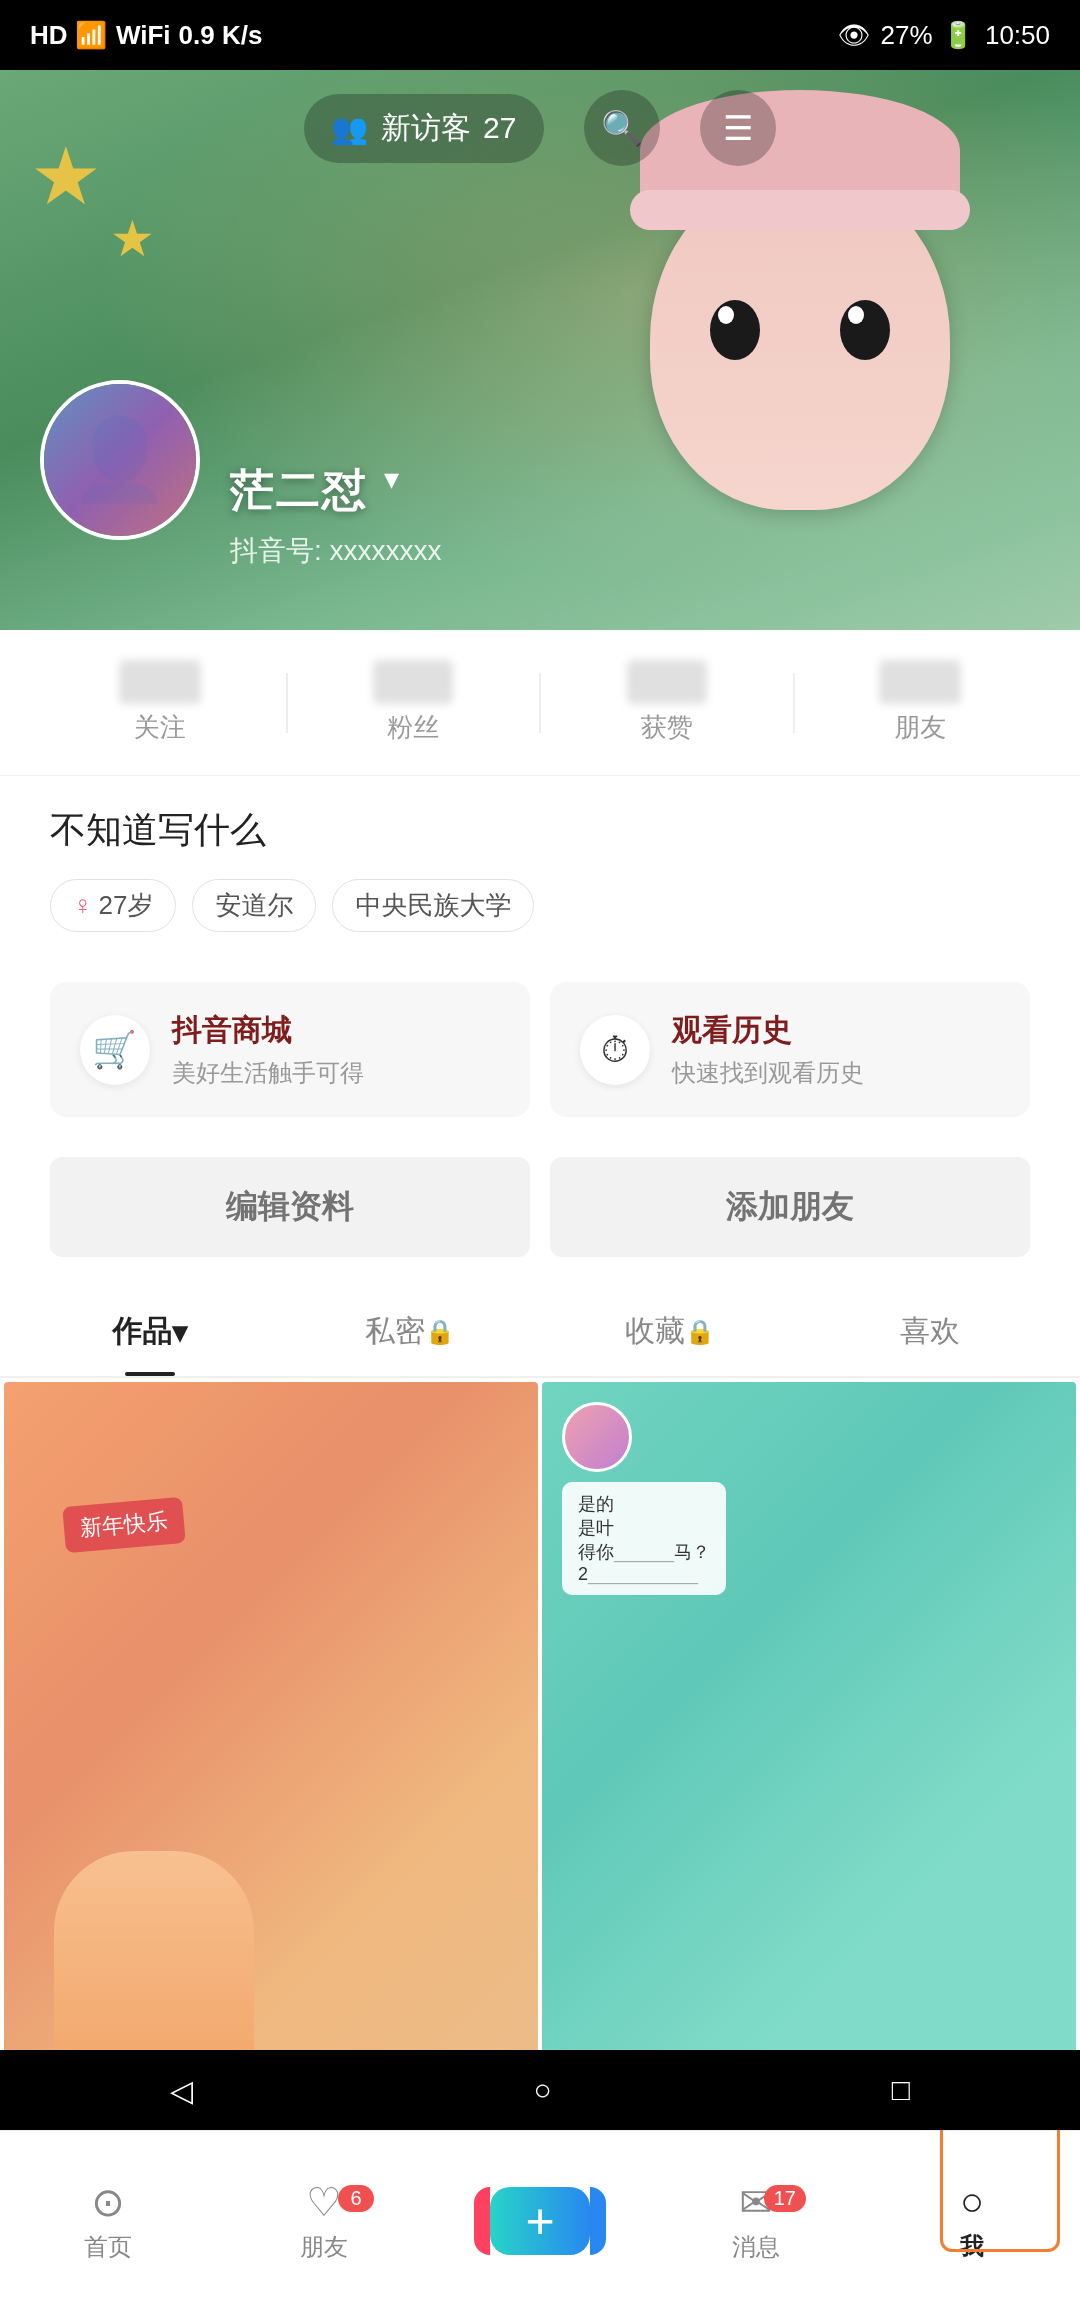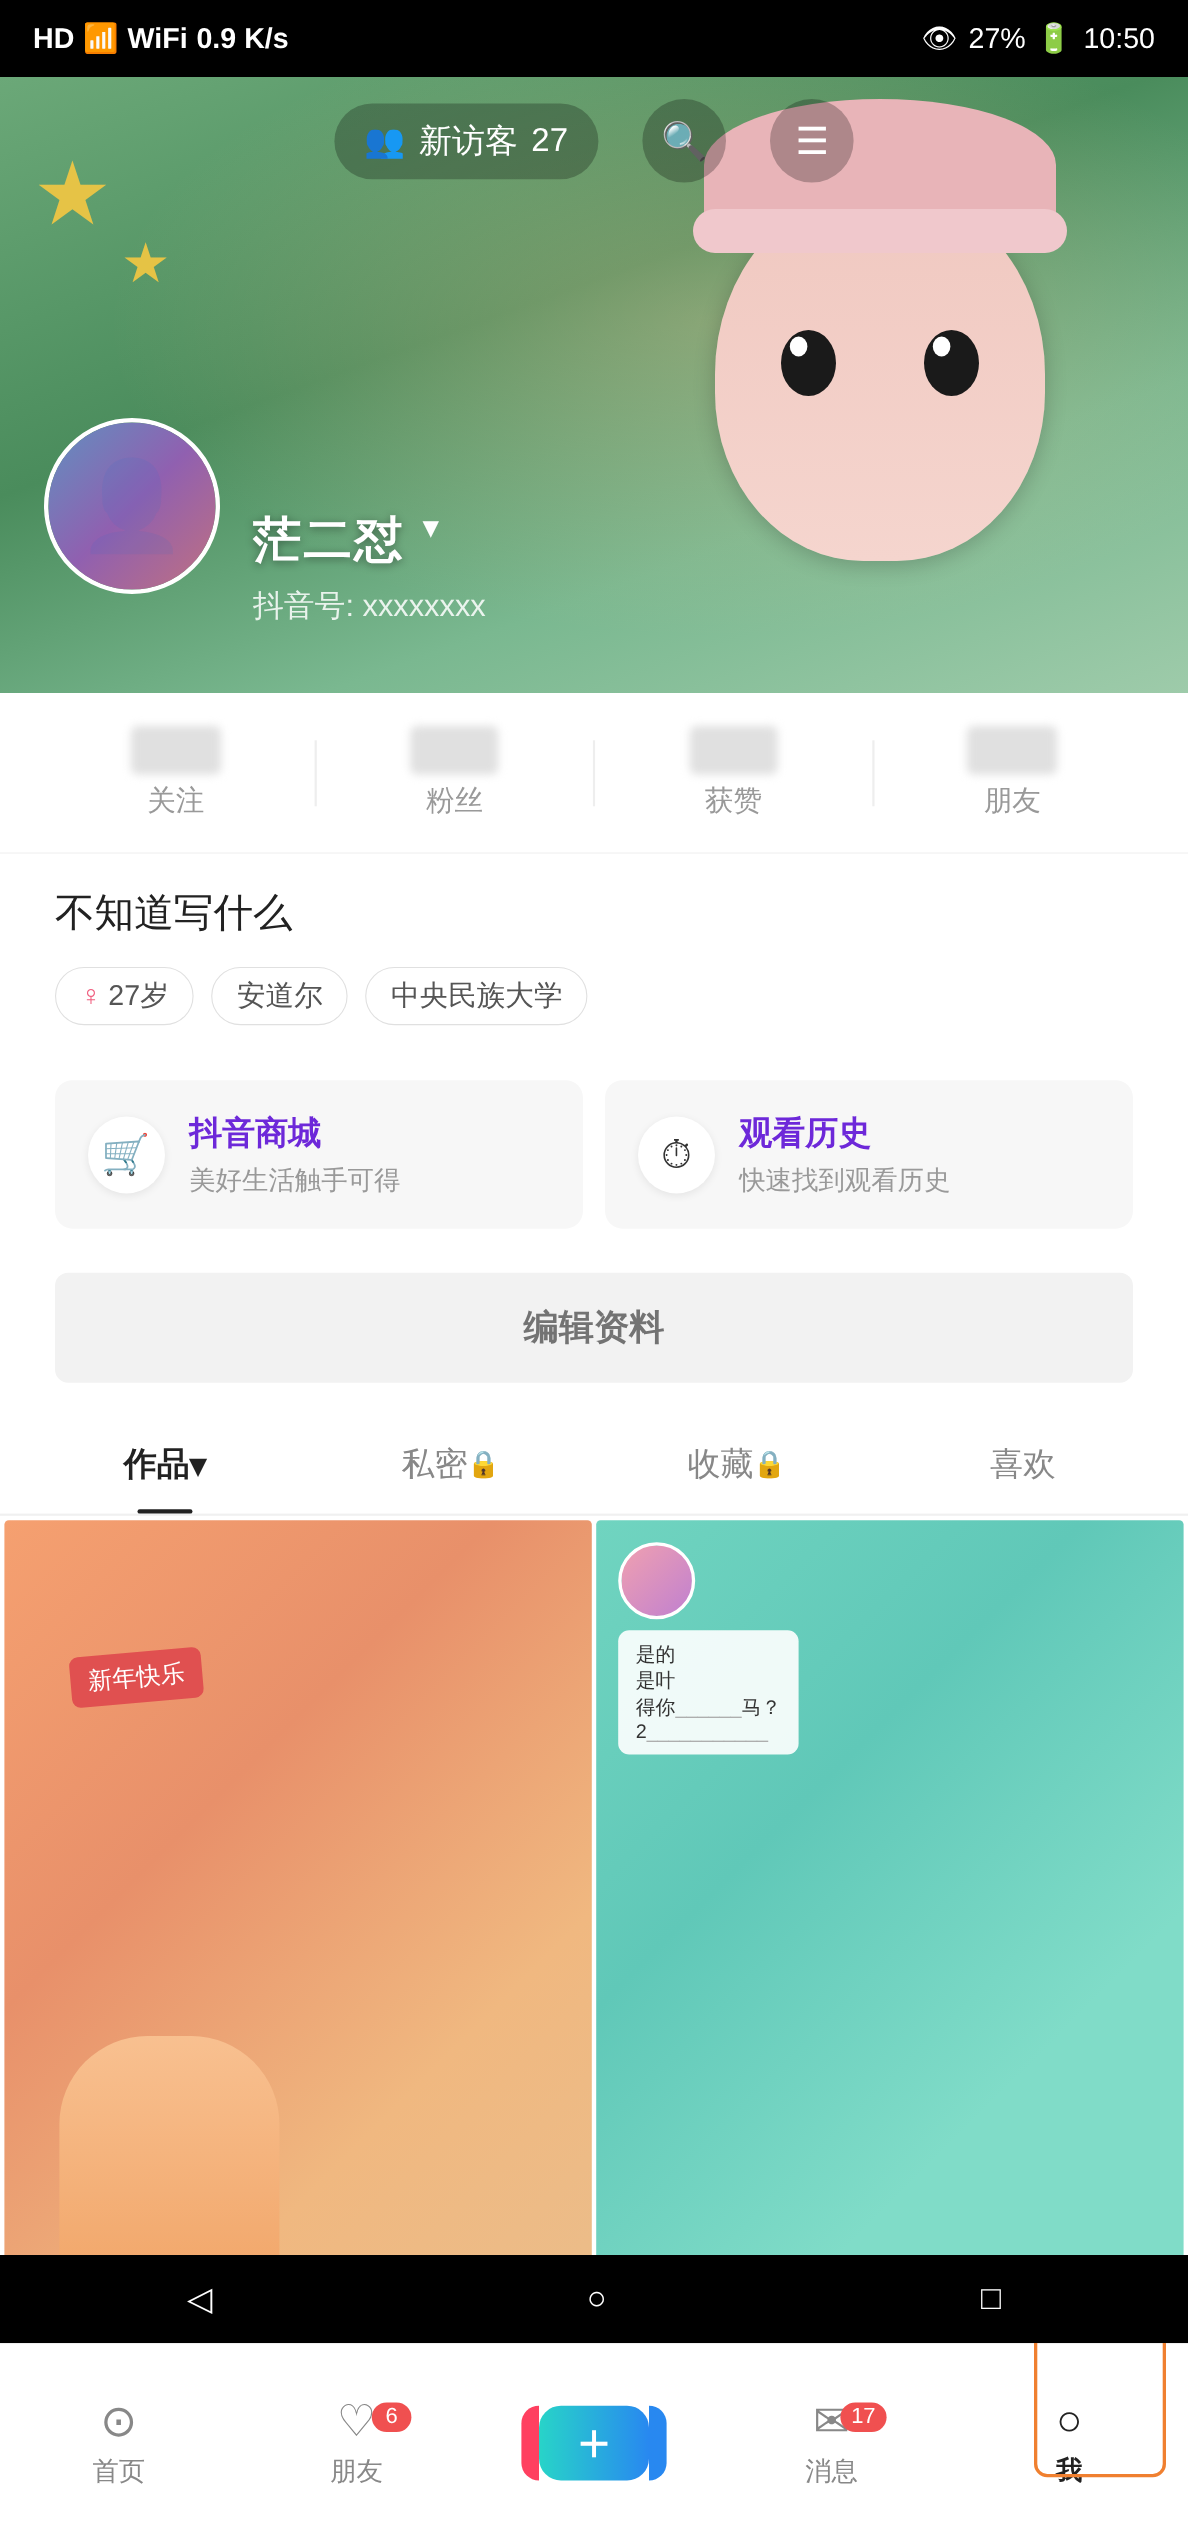--- a/index.html
+++ b/index.html
@@ -316,21 +316,21 @@
       align-items: center;
       justify-content: center;
       font-size: 36px;
       color: #333;
       box-shadow: 0 2px 8px rgba(0,0,0,0.08);
     }
     .action-texts {}
     .action-title {
       font-size: 30px;
       font-weight: 600;
-      color: #6d28d9;
+      color: #7f1d1d;
       display: block;
       margin-bottom: 6px;
     }
     .action-subtitle {
       font-size: 24px;
       color: #999;
       display: block;
     }
 
     
@@ -723,20 +723,21 @@
       <div class="action-icon">⏱</div>
       <div class="action-texts">
         <span class="action-title">观看历史</span>
         <span class="action-subtitle">快速找到观看历史</span>
       </div>
     </div>
   </div>
 
   <div class="buttons-row">
     <button class="profile-btn">编辑资料</button>
+    <button class="profile-btn">添加朋友</button>
   </div>
 
   <div class="tabs-row">
     <div class="tab-item active">
       <span>作品</span>
       <span>▾</span>
     </div>
     <div class="tab-item">
       <span>私密</span>
       <span class="tab-lock">🔒</span>

